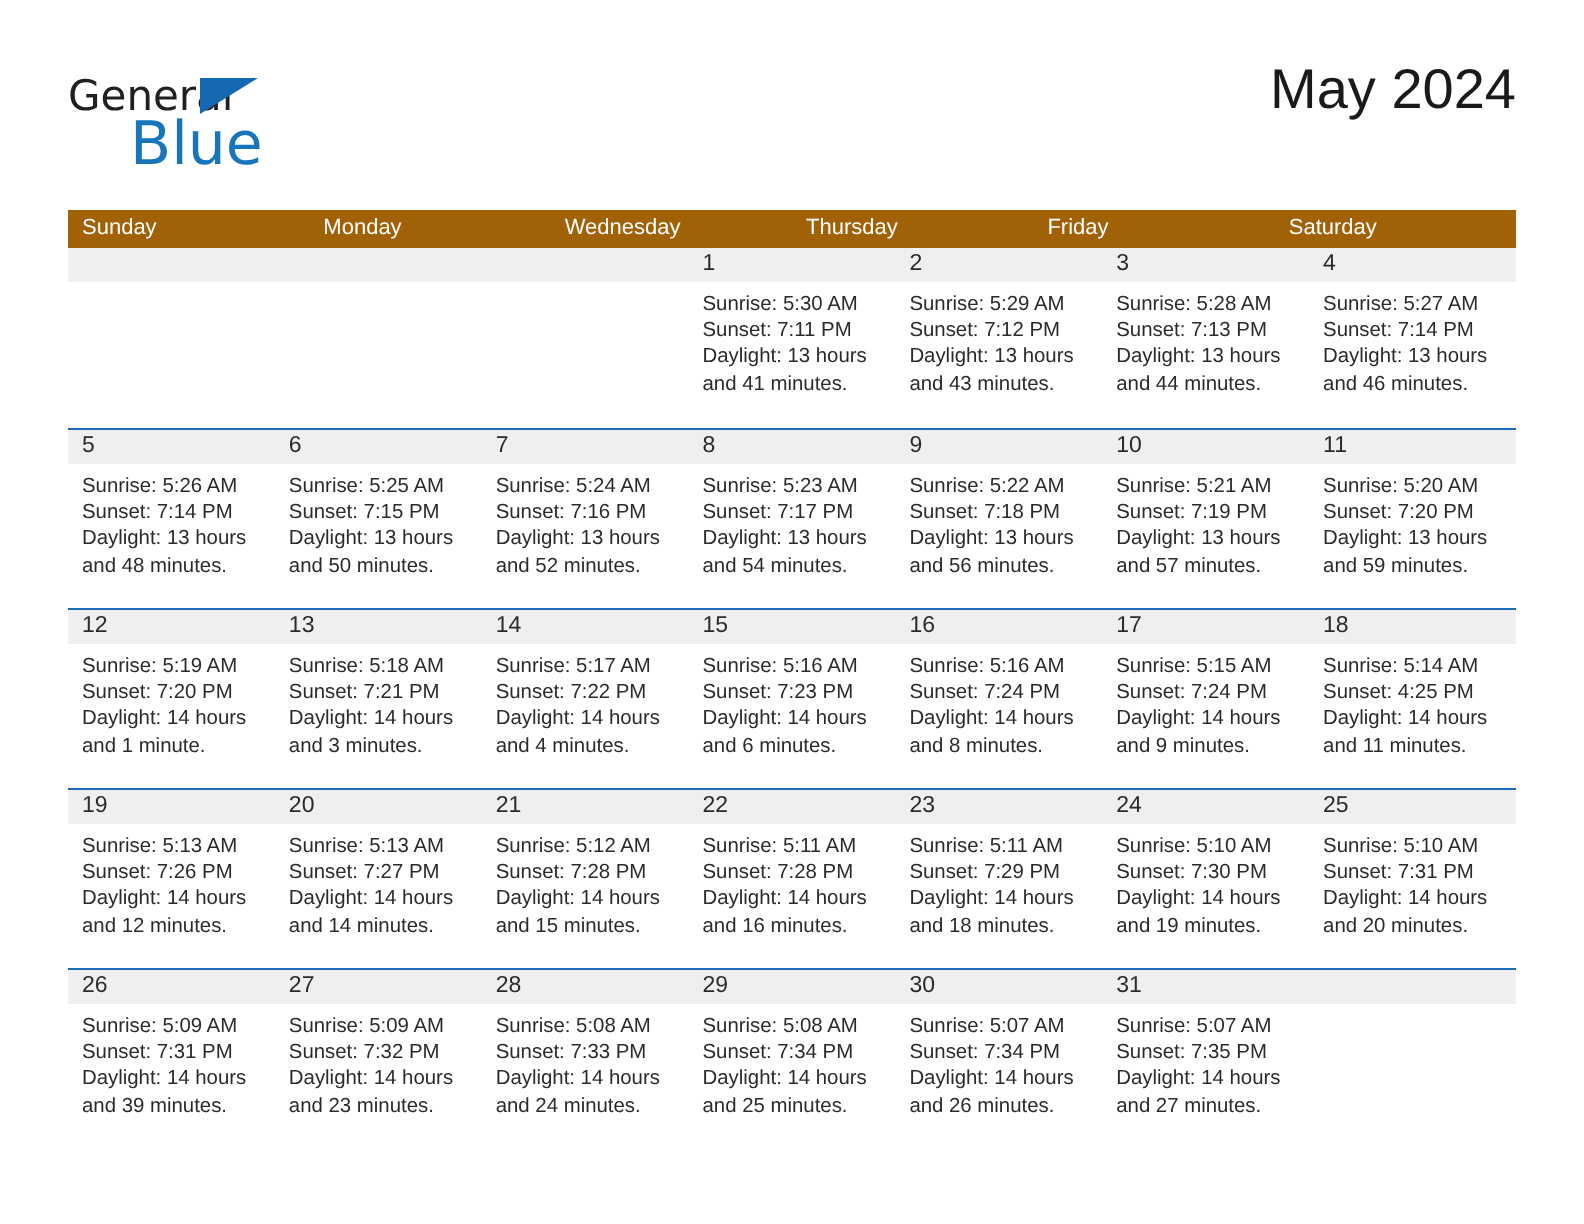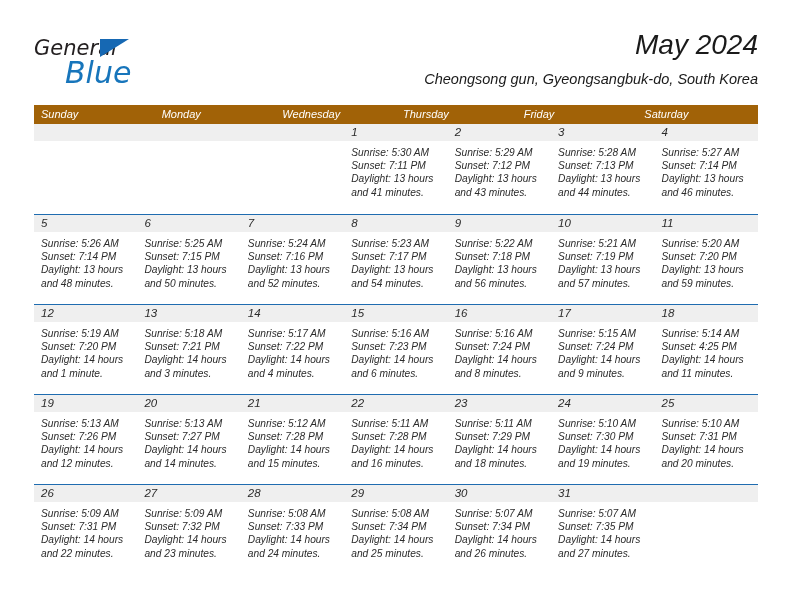--- a/index.html
+++ b/index.html
@@ -12,21 +12,20 @@
     height: 612px;
     font-family: "Liberation Sans", sans-serif;
     color: #222222;
     overflow: hidden;
   }
   .page {
     position: relative;
     width: 792px;
     height: 600px;
     box-sizing: border-box;
-    font-style: italic;
   }
 
   
   .header {
     position: absolute;
     left: 34px;
     top: 28px;
     right: 34px;
     height: 70px;
   }
@@ -157,21 +156,20 @@
   <div class="header">
 
     <div class="logo">
       <span class="logo-general">General</span>
       <span class="logo-triangle"></span>
       <span class="logo-blue">Blue</span>
     </div>
 
     <div class="title-block">
       <div class="cal-title">May 2024</div>
-      <div class="cal-subtitle">Cheongsong gun, Gyeongsangbuk-do, South Korea</div>
     </div>
 
   </div>
 
   <div class="calendar">
     <div class="weekday-row" id="weekday-row">
         <div class="weekday">Sunday</div>
         <div class="weekday">Monday</div>
         <div class="weekday">Wednesday</div>
         <div class="weekday">Thursday</div>
@@ -424,21 +422,21 @@
             </div>
           </div>
         </div>
         <div class="week-row">
           <div class="day-cell">
             <div class="day-number">26</div>
             <div class="day-info">
               <div>Sunrise: 5:09 AM</div>
               <div>Sunset: 7:31 PM</div>
               <div>Daylight: 14 hours</div>
-              <div>and 22 minutes.</div>
+              <div>and 39 minutes.</div>
             </div>
           </div>
           <div class="day-cell">
             <div class="day-number">27</div>
             <div class="day-info">
               <div>Sunrise: 5:09 AM</div>
               <div>Sunset: 7:32 PM</div>
               <div>Daylight: 14 hours</div>
               <div>and 23 minutes.</div>
             </div>

